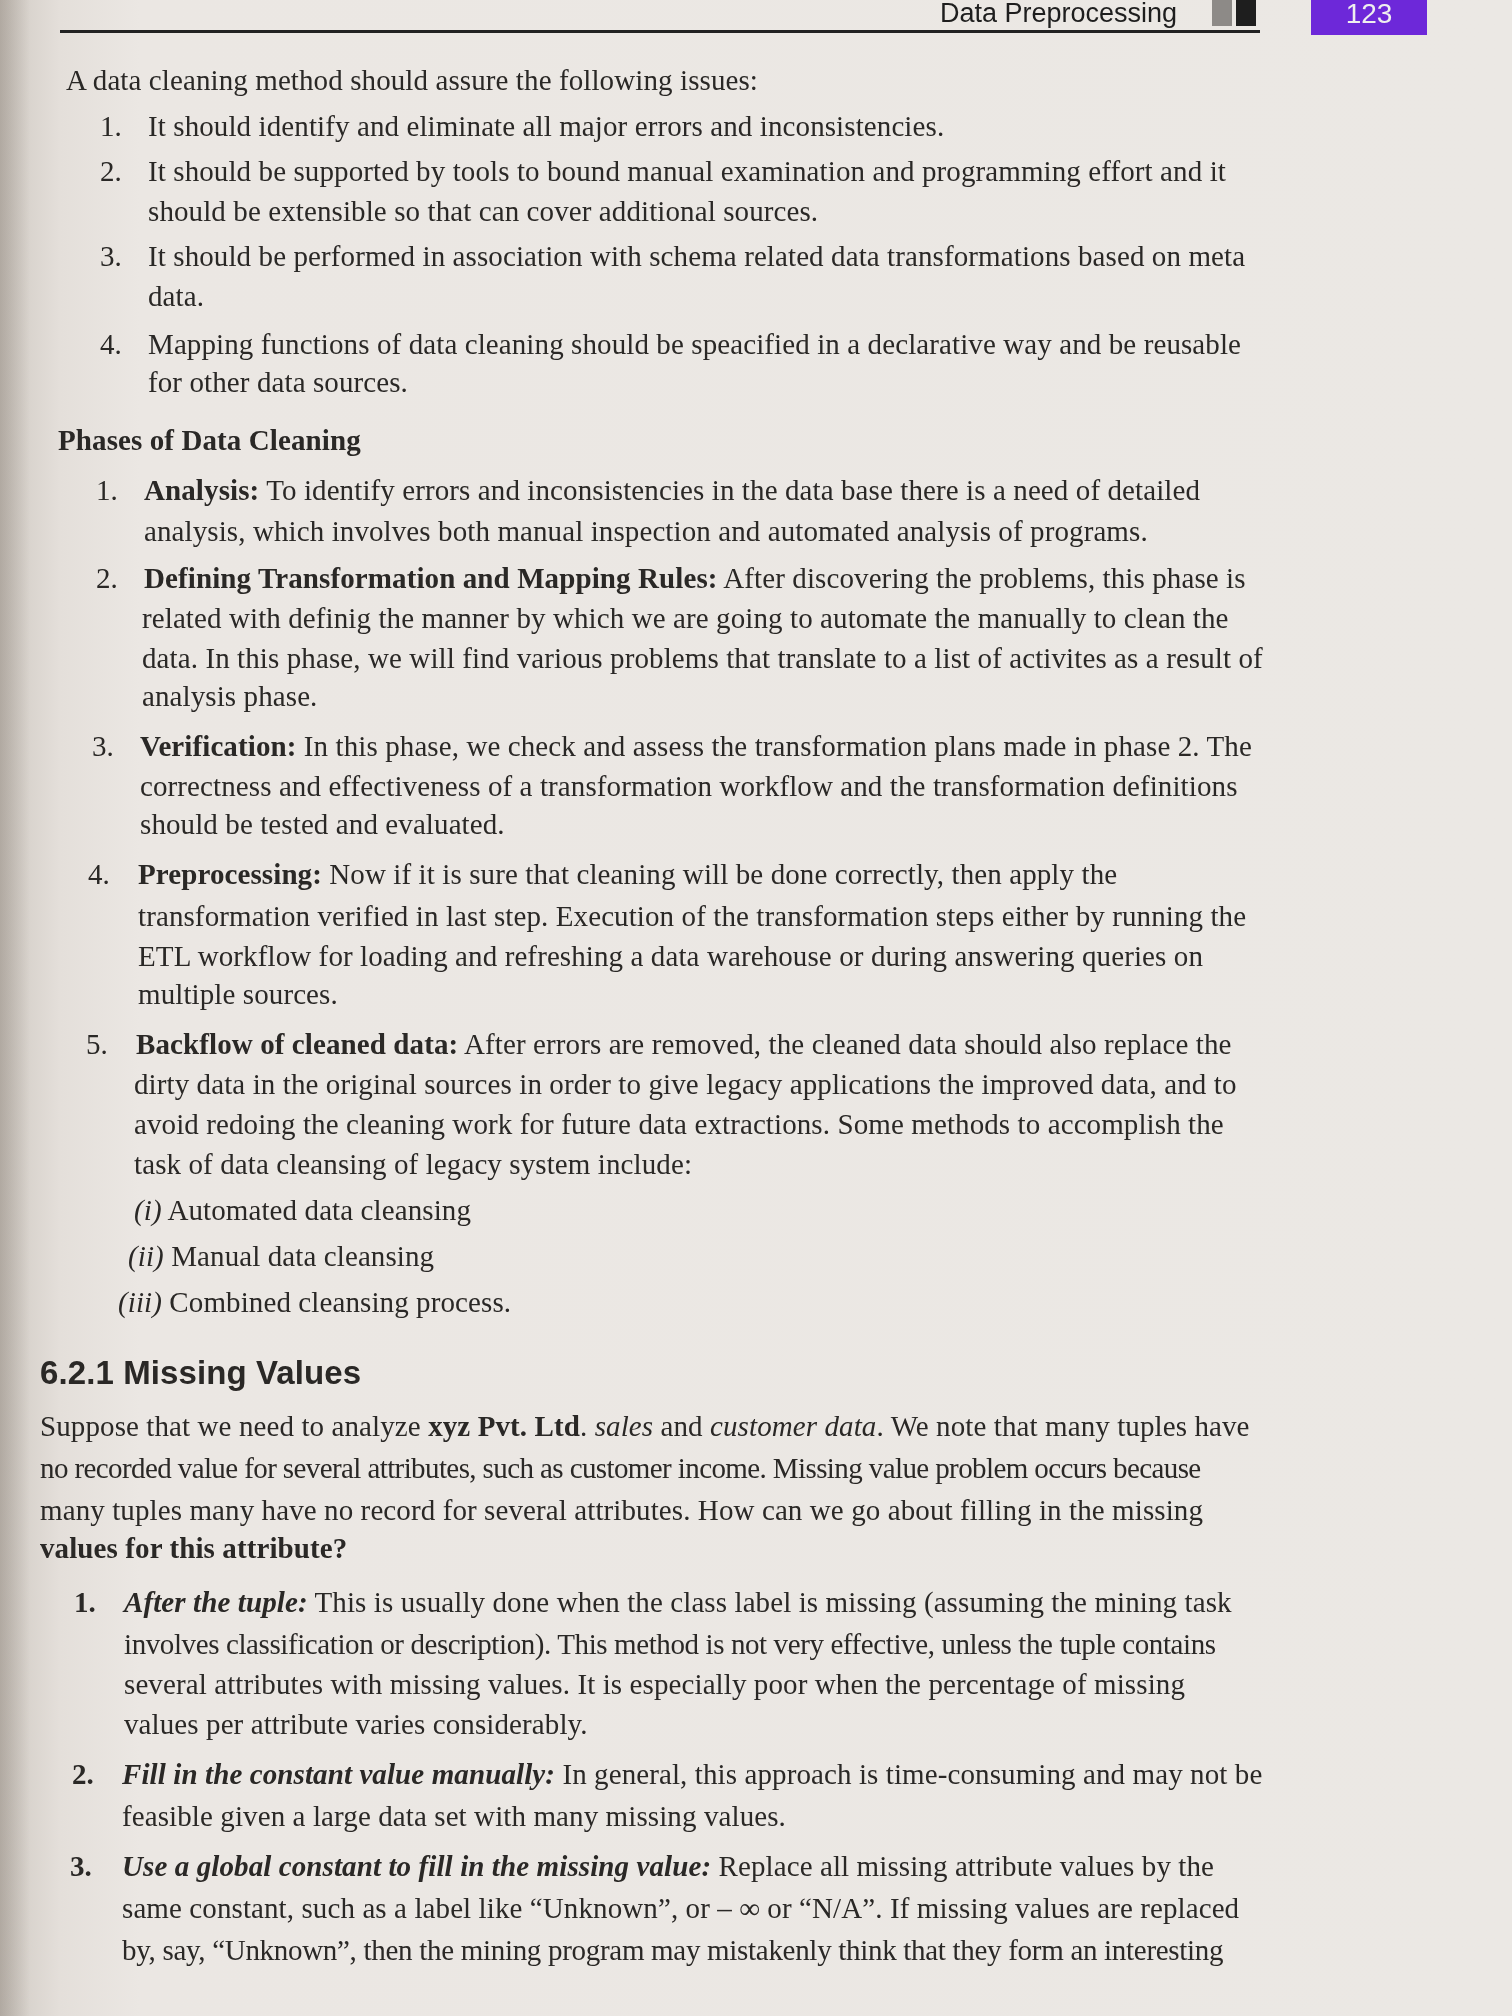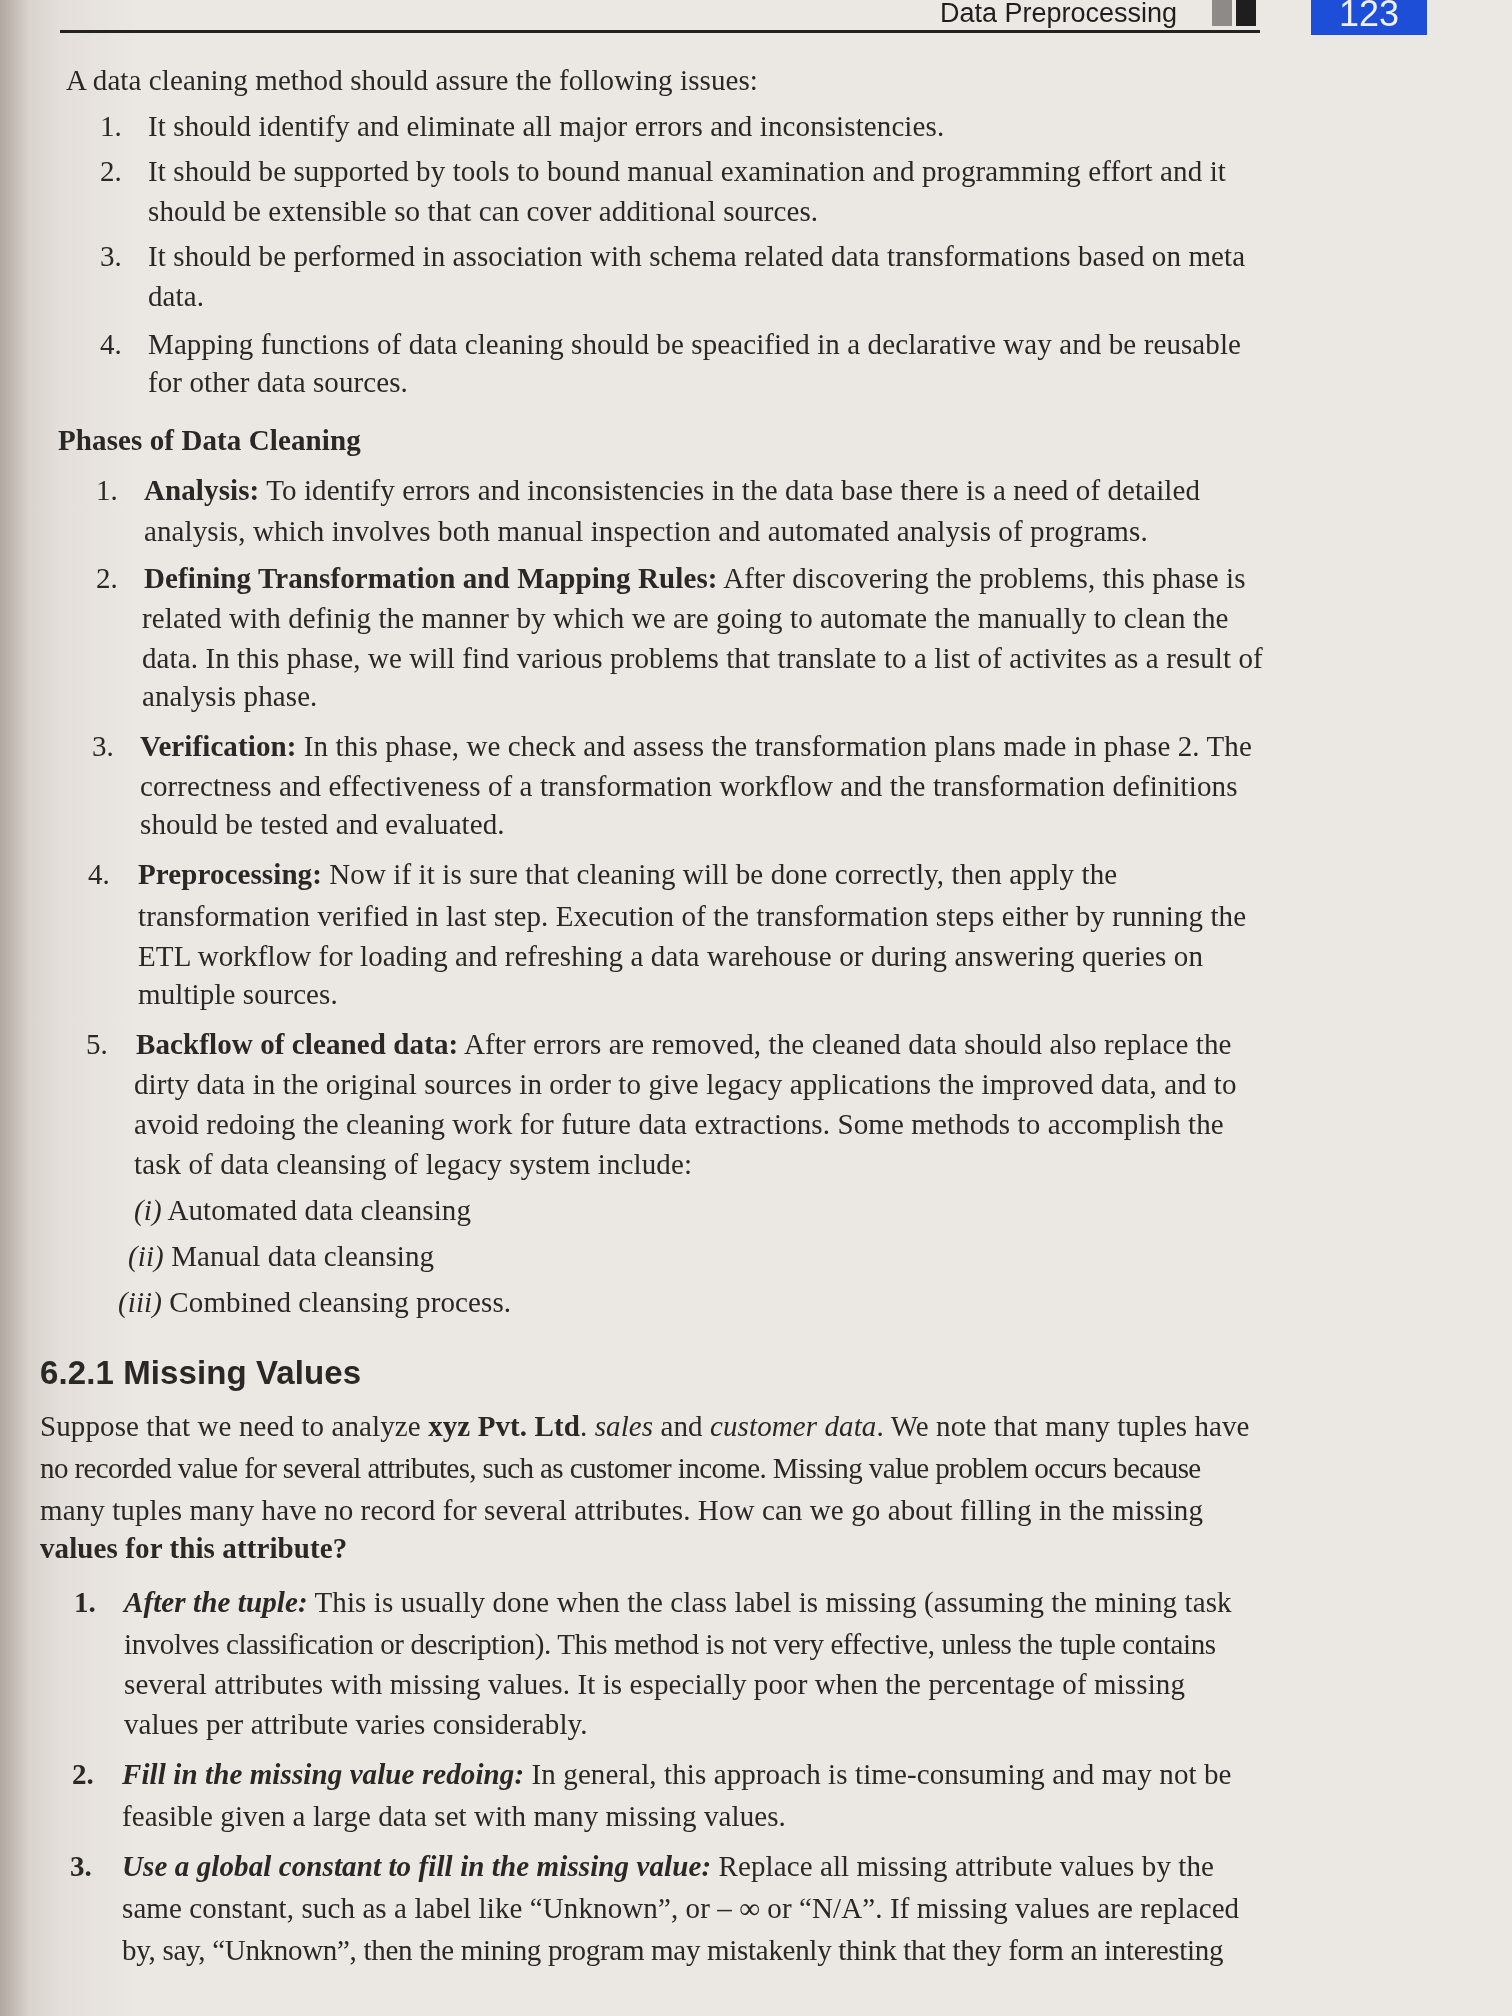--- a/index.html
+++ b/index.html
@@ -21,22 +21,22 @@
     position: absolute; left: 60px; top: 30px; width: 1200px; height: 3px; background: #222;
   }
   .running-title {
     position: absolute; left: 940px; top: -2px;
     font-family: "Liberation Sans", "DejaVu Sans", sans-serif; font-size: 27px; color: #1e1e1e;
   }
   .title-marks { position: absolute; left: 1212px; top: 0px; width: 44px; height: 26px; }
   .mark-grey { position: absolute; left: 0; top: 0; width: 20px; height: 26px; background: #8d8a87; }
   .mark-black { position: absolute; left: 24px; top: 0; width: 20px; height: 26px; background: #1e1e1e; }
   .page-number-box {
-    position: absolute; left: 1311px; top: 0; width: 116px; height: 35px; background: #1d4ed8;
-    color: #efefef; font-family: "Liberation Sans", "DejaVu Sans", sans-serif; font-size: 36px;
+    position: absolute; left: 1311px; top: 0; width: 116px; height: 35px; background: #6d28d9;
+    color: #efefef; font-family: "Liberation Sans", "DejaVu Sans", sans-serif; font-size: 28px;
     text-align: center; line-height: 28px;
   }
   .content { position: absolute; left: 0; top: 0; width: 1512px; }
   .line { position: absolute; font-size: 29px; white-space: nowrap; letter-spacing: 0.1px; }
   .b { font-weight: bold; }
   .i { font-style: italic; }
   .bi { font-weight: bold; font-style: italic; }
   .heading { font-size: 29px; font-weight: bold; }
   .section-heading {
     font-family: "Liberation Sans", "DejaVu Sans", sans-serif; font-weight: bold; font-size: 33px;
@@ -135,21 +135,21 @@
   <div class="line" style="left:40px; top:1532px;font-weight:bold;">values for this attribute?</div>
 
   <div class="line" style="left:74px; top:1586px;">
     <span class="num b" style="width:50px">1.</span><span class="bi">After the tuple:</span><span> This is usually done when the class label is missing (assuming the mining task</span>
   </div>
   <div class="line" style="left:124px; top:1628px; letter-spacing:-0.4px;">involves classification or description). This method is not very effective, unless the tuple contains</div>
   <div class="line" style="left:124px; top:1668px;">several attributes with missing values. It is especially poor when the percentage of missing</div>
   <div class="line" style="left:124px; top:1708px;">values per attribute varies considerably.</div>
 
   <div class="line" style="left:72px; top:1758px;">
-    <span class="num b" style="width:50px">2.</span><span class="bi">Fill in the missing value redoing:</span><span> In general, this approach is time-consuming and may not be</span>
+    <span class="num b" style="width:50px">2.</span><span class="bi">Fill in the constant value manually:</span><span> In general, this approach is time-consuming and may not be</span>
   </div>
   <div class="line" style="left:122px; top:1800px;">feasible given a large data set with many missing values.</div>
 
   <div class="line" style="left:70px; top:1850px;">
     <span class="num b" style="width:52px">3.</span><span class="bi">Use a global constant to fill in the missing value:</span><span> Replace all missing attribute values by the</span>
   </div>
   <div class="line" style="left:122px; top:1892px;">same constant, such as a label like “Unknown”, or – ∞ or “N/A”. If missing values are replaced</div>
   <div class="line" style="left:122px; top:1934px; letter-spacing:-0.3px;">by, say, “Unknown”, then the mining program may mistakenly think that they form an interesting</div>
 
 </div>

